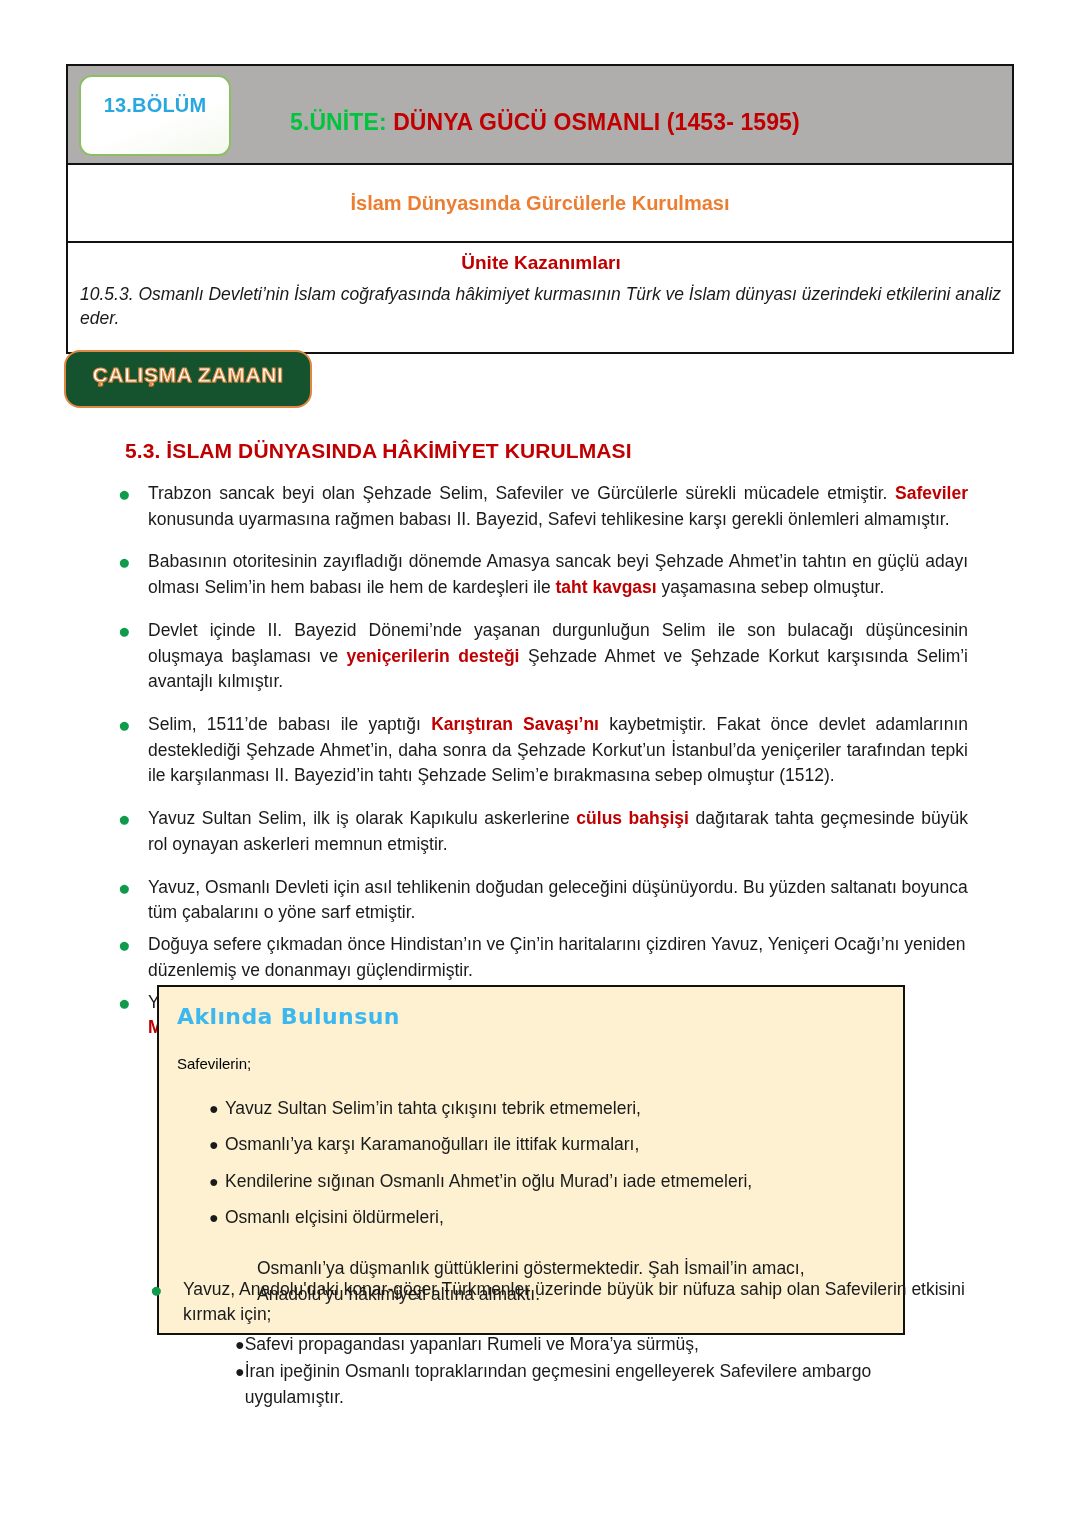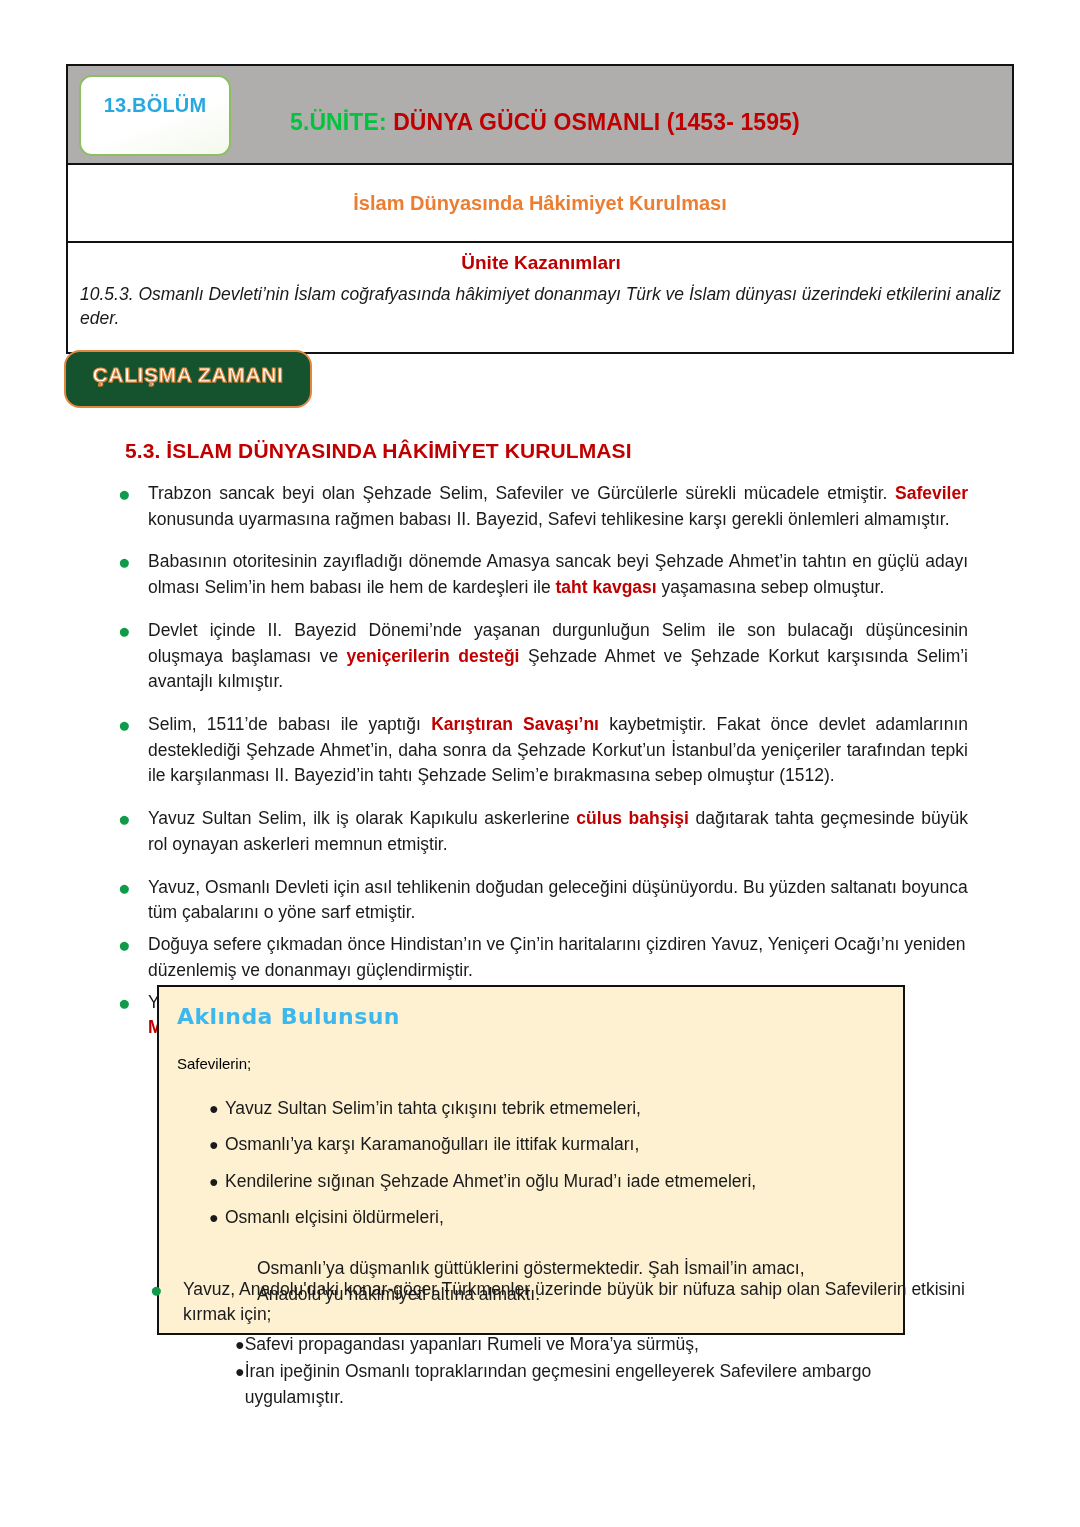--- a/index.html
+++ b/index.html
@@ -238,26 +238,26 @@
         <span class="chapter-badge-label">13.BÖLÜM</span>
       </div>
       <div class="unit-title">
         <span class="u-green">5.ÜNİTE:</span>
         <span>&nbsp;</span>
         <span class="u-red">DÜNYA GÜCÜ OSMANLI (1453- 1595)</span>
       </div>
     </div>
 
     <div class="subtitle-row">
-      <span class="subtitle-text">İslam Dünyasında Hâkimiyet Kurulması</span>
+      <span class="subtitle-text">İslam Dünyasında Gürcülerle Kurulması</span>
     </div>
 
     <div class="objectives-row">
       <div class="objectives-heading">Ünite Kazanımları</div>
-      <div class="objectives-body">10.5.3. Osmanlı Devleti’nin İslam coğrafyasında hâkimiyet donanmayı Türk ve İslam dünyası üzerindeki etkilerini analiz eder.</div>
+      <div class="objectives-body">10.5.3. Osmanlı Devleti’nin İslam coğrafyasında hâkimiyet kurmasının Türk ve İslam dünyası üzerindeki etkilerini analiz eder.</div>
     </div>
 
   </div>
 
   <div class="study-badge">
     <span class="study-badge-label">ÇALIŞMA ZAMANI</span>
   </div>
 
   <div class="section-heading">5.3. İSLAM DÜNYASINDA HÂKİMİYET KURULMASI</div>
 
@@ -312,21 +312,21 @@
       <li class="callout-li">
         <span class="cdot">●</span>
         <span class="ctext">Yavuz Sultan Selim’in tahta çıkışını tebrik etmemeleri,</span>
       </li>
       <li class="callout-li">
         <span class="cdot">●</span>
         <span class="ctext">Osmanlı’ya karşı Karamanoğulları ile ittifak kurmaları,</span>
       </li>
       <li class="callout-li">
         <span class="cdot">●</span>
-        <span class="ctext">Kendilerine sığınan Şehzade Ahmet’in oğlu Murad’ı iade etmemeleri,</span>
+        <span class="ctext">Kendilerine sığınan Osmanlı Ahmet’in oğlu Murad’ı iade etmemeleri,</span>
       </li>
       <li class="callout-li">
         <span class="cdot">●</span>
         <span class="ctext">Osmanlı elçisini öldürmeleri,</span>
       </li>
     </ul>
     <div class="callout-closing">Osmanlı’ya düşmanlık güttüklerini göstermektedir. Şah İsmail’in amacı, Anadolu’yu hâkimiyeti altına almaktı.</div>
   </div>
 
   <div class="final-list">

